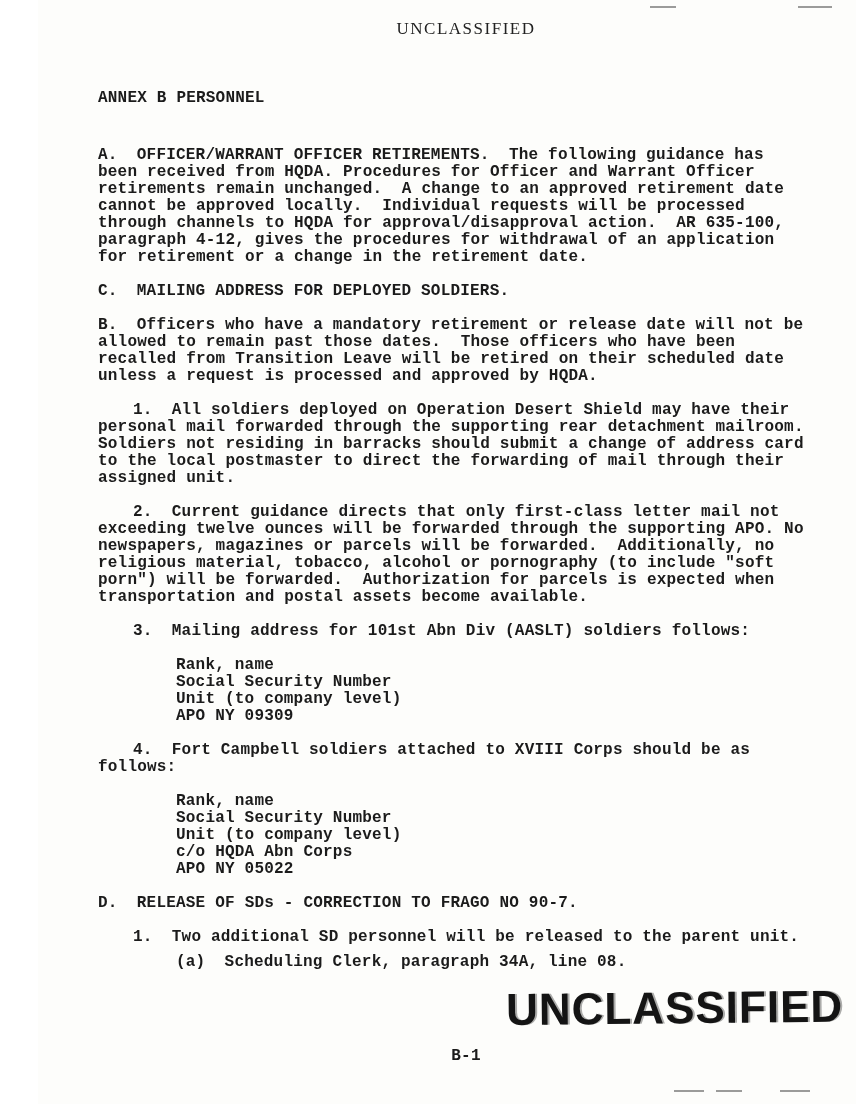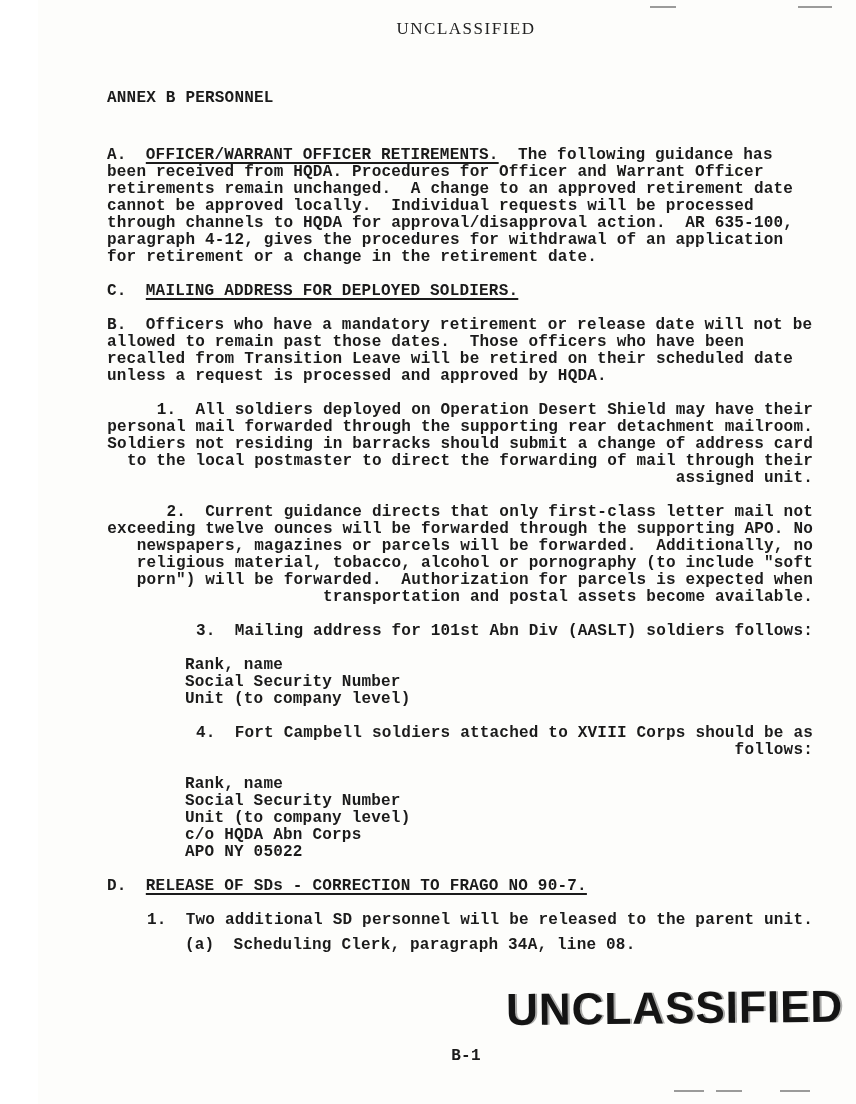--- a/index.html
+++ b/index.html
@@ -28,44 +28,42 @@
     width: 100%;
     text-align: center;
     font-family: "Liberation Serif", serif;
     font-weight: 400;
     font-size: 17px;
     letter-spacing: 1.5px;
     color: #222;
   }
   .content {
     position: absolute;
-    left: 69px;
+    left: 60px;
     top: 90px;
     width: 706px;
   }
   .annex-title {
     margin-bottom: 40px;
   }
   .para {
     margin: 0 0 17px 0;
   }
   .para.sub {
     text-indent: 35px;
-    text-align: right;
   }
   .para.subsub {
     text-indent: 78px;
     margin-top: 8px;
     margin-bottom: 0;
   }
   .label {
     margin-right: 2ch;
   }
   .heading {
-    text-decoration: underline;
     text-decoration-thickness: 1.5px;
     text-underline-offset: 3px;
     margin-right: 2ch;
     white-space: pre-wrap;
   }
   .body {
     white-space: pre-wrap;
   }
   .address {
     margin: 0 0 17px 78px;
@@ -132,20 +130,21 @@
     <p class="para sub"><span class="label">1.</span><span class="body">All soldiers deployed on Operation Desert Shield may have their personal mail forwarded through the supporting rear detachment mailroom.  Soldiers not residing in barracks should submit a change of address card to the local postmaster to direct the forwarding of mail through their assigned unit.</span></p>
 
     <p class="para sub"><span class="label">2.</span><span class="body">Current guidance directs that only first-class letter mail not exceeding twelve ounces will be forwarded through the supporting APO. No newspapers, magazines or parcels will be forwarded.  Additionally, no religious material, tobacco, alcohol or pornography (to include "soft porn") will be forwarded.  Authorization for parcels is expected when transportation and postal assets become available.</span></p>
 
     <p class="para sub"><span class="label">3.</span><span class="body">Mailing address for 101st Abn Div (AASLT) soldiers follows:</span></p>
 
     <div class="address">
       <div class="address-line">Rank, name</div>
       <div class="address-line">Social Security Number</div>
       <div class="address-line">Unit (to company level)</div>
+      <div class="address-line">APO NY 09309</div>
     </div>
 
     <p class="para sub"><span class="label">4.</span><span class="body">Fort Campbell soldiers attached to XVIII Corps should be as follows:</span></p>
 
     <div class="address">
       <div class="address-line">Rank, name</div>
       <div class="address-line">Social Security Number</div>
       <div class="address-line">Unit (to company level)</div>
       <div class="address-line">c/o HQDA Abn Corps</div>
       <div class="address-line">APO NY 05022</div>

